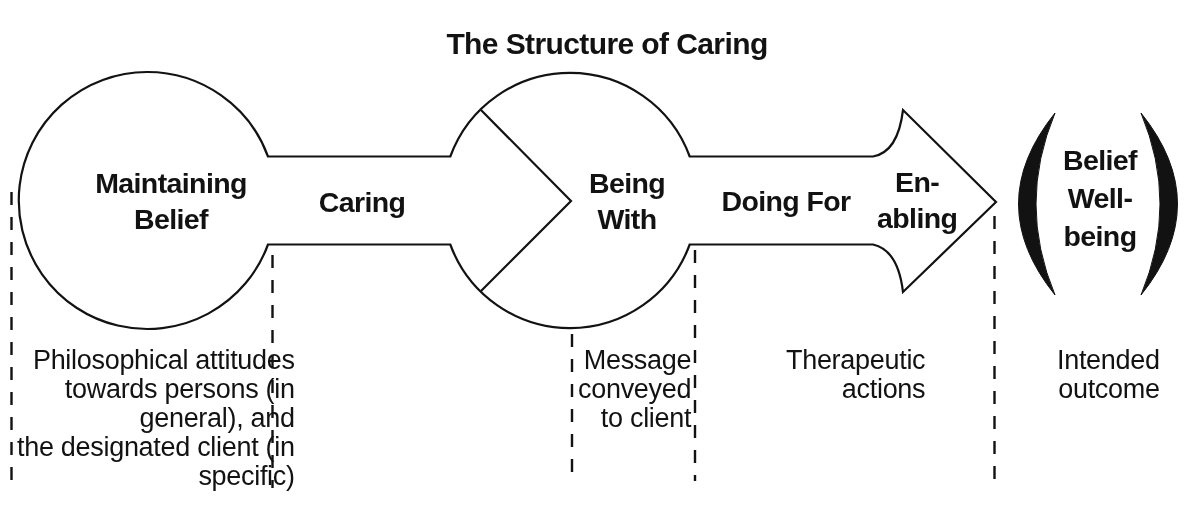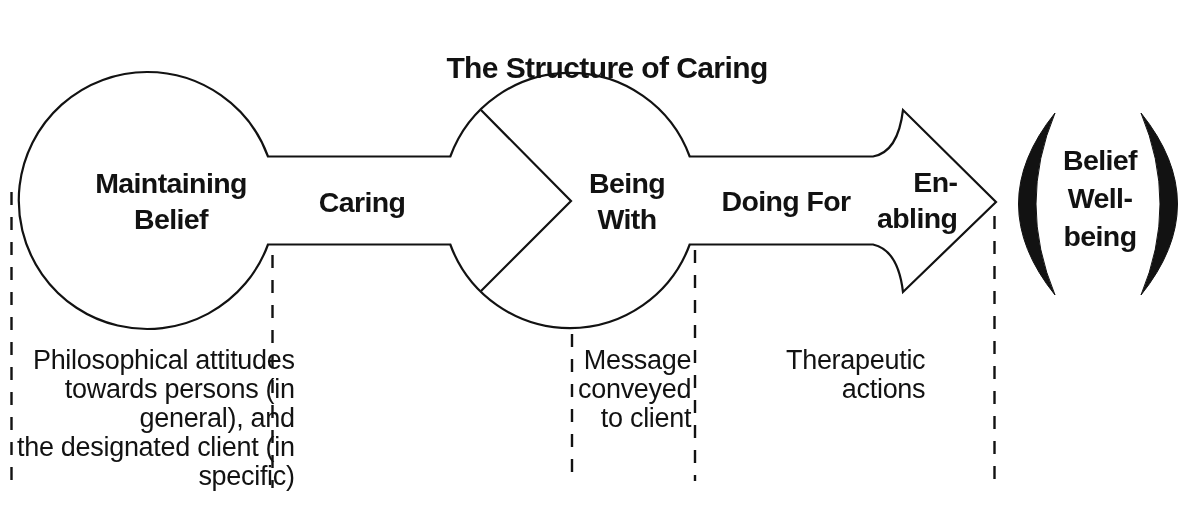--- a/index.html
+++ b/index.html
@@ -34,24 +34,23 @@
     text-align: center;
     transform: translateX(-50%);
   }
   .title {
     font-weight: 700;
     font-size: 30px;
     line-height: 34px;
     letter-spacing: -0.6px;
     text-align: center;
     transform: translateX(-50%);
-    margin-top: 24px;
   }
   .heading.left-align {
-    text-align: right;
+    text-align: center;
     transform: none;
   }
   .client-heading {
     line-height: 38px;
   }
   .annotation {
     font-weight: 400;
     font-size: 27px;
     line-height: 29px;
     letter-spacing: -0.3px;
@@ -118,14 +117,16 @@
 specific)</div>
 
 
   <div class="label annotation" style="left:786px; top:346px;">Therapeutic
 actions</div>
 
   <div class="label annotation" style="left:578px; top:346px;">Message
 conveyed
 to client</div>
 
+  <div class="label annotation" style="left:1057px; top:346px;">Intended
+outcome</div>
 
 </div>
 
 </body></html>

